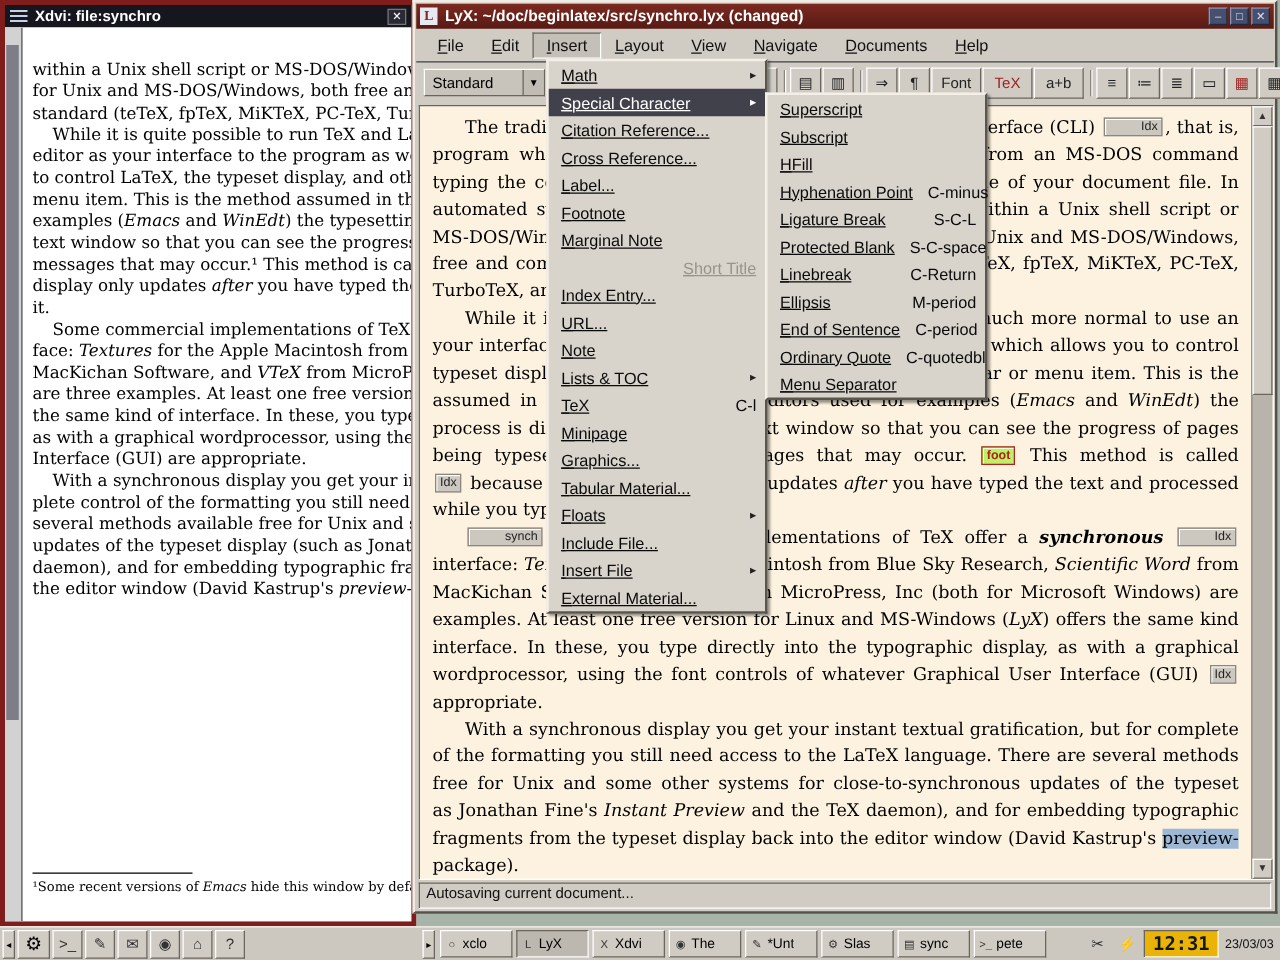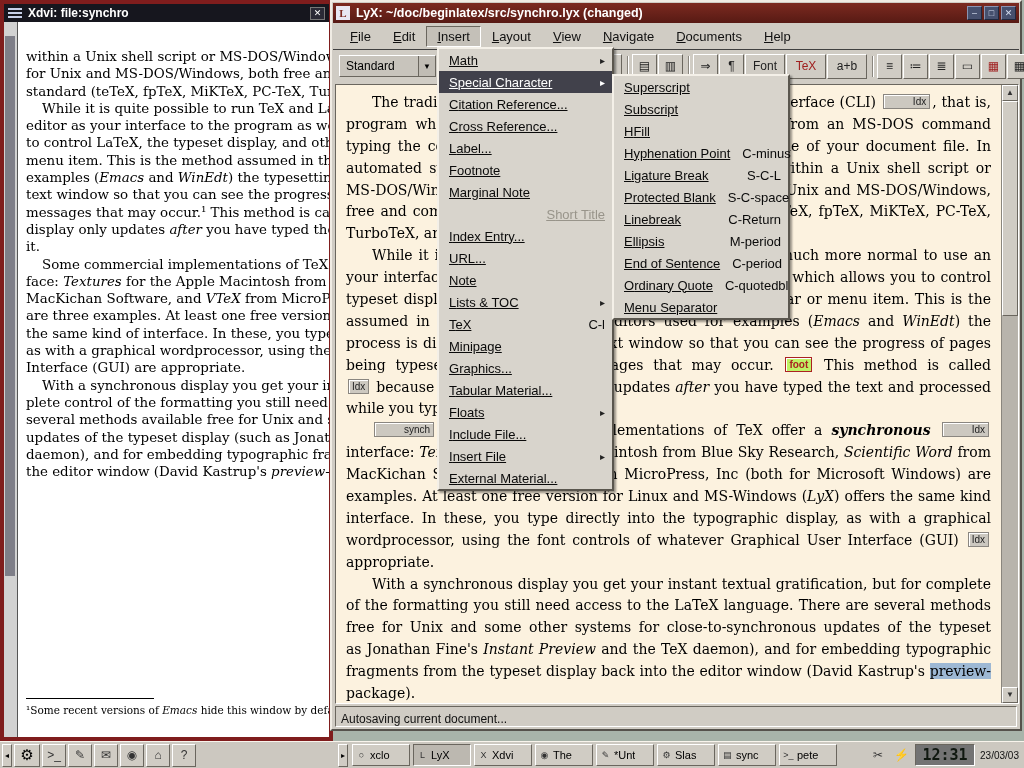--- a/index.html
+++ b/index.html
@@ -47,21 +47,21 @@
   .dline.last{text-align-last:left;}
   .seg-i{font-style:italic;}
   .seg-bi{font-style:italic;font-weight:bold;}
   .seg-sel{background:var(--selection);}
   .chip{display:inline-block;font:10px "Liberation Sans",sans-serif;line-height:13px;padding:0 3px;background:#ccc8c0;border:1px solid #8a8680;box-shadow:inset 1px 1px 0 #fff;color:#222;margin:0 2px;position:relative;top:-2px;}
   .chip-foot{background:#bef264;border-color:var(--chip-foot);color:var(--chip-foot);font-weight:bold;}
   .lyx-scrollbar{position:absolute;right:0;top:0;width:17px;bottom:0;background:#b8b4ac;border-left:1px solid #8a867e;box-sizing:border-box;}
   .sb-btn{position:absolute;left:0;right:0;top:0;height:16px;background:#d0ccc4;border:1px solid;border-color:#fff #6a665e #6a665e #fff;font-size:8px;text-align:center;line-height:14px;color:#333;box-sizing:border-box;}
   .sb-btn.bottom{top:auto;bottom:0;}
   .sb-thumb{position:absolute;left:0;right:0;top:16px;height:215px;background:#d0ccc4;border:1px solid;border-color:#fff #6a665e #6a665e #fff;box-sizing:border-box;}
-  .lyx-statusbar{position:absolute;left:3px;right:3px;top:704px;height:21px;border:1px solid;border-color:#6a665e #fff #fff #6a665e;font-size:12px;color:#111;display:flex;align-items:flex-end;padding-left:5px;box-sizing:border-box;}
+  .lyx-statusbar{position:absolute;left:3px;right:3px;top:704px;height:21px;border:1px solid;border-color:#6a665e #fff #fff #6a665e;font-size:12px;color:#111;display:flex;align-items:flex-start;padding-left:5px;box-sizing:border-box;}
 
   
   .menu{position:absolute;background:#d8d4cc;border:2px solid;border-color:#f4f0e8 #5a564e #5a564e #f4f0e8;box-shadow:2px 2px 2px rgba(0,0,0,.4);z-index:50;box-sizing:border-box;}
   #insert-menu{left:437px;top:47px;width:177px;}
   #spchar-menu{left:612px;top:74px;width:178px;z-index:51;}
   .menu-item{height:22px;display:flex;align-items:center;padding:0 7px 0 10px;font-size:13px;color:#0a0a0a;}
   .menu-item .label{white-space:nowrap;text-decoration:underline;}
   .menu-item .sc{margin-left:auto;padding-left:12px;white-space:nowrap;}
   .menu-item .arrow{margin-left:auto;font-size:10px;color:#222;}
   .menu-item.selected{background:var(--menu-highlight);color:#fff;}
@@ -74,21 +74,21 @@
   .panel-arrow{width:10px;height:23px;font-size:8px;display:flex;align-items:center;justify-content:center;background:#d0ccc4;border:1px solid;border-color:#fff #6a665e #6a665e #fff;box-sizing:border-box;padding:0;}
   .k-btn{width:26px;height:23px;background:#d0ccc4;border:1px solid;border-color:#fff #6a665e #6a665e #fff;font-size:15px;padding:0;box-sizing:border-box;}
   .tb-launcher{width:24px;height:23px;background:#d0ccc4;border:1px solid;border-color:#fff #6a665e #6a665e #fff;font-size:12px;padding:0;box-sizing:border-box;color:#333;}
   #tasks{display:flex;gap:3px;margin-left:150px;}
   .task{width:58px;height:22px;display:flex;align-items:center;gap:3px;padding:0 3px;background:#d0ccc4;border:1px solid;border-color:#fff #6a665e #6a665e #fff;font-size:11px;overflow:hidden;box-sizing:border-box;}
   .task.active{background:#bcb8b0;border-color:#6a665e #fff #fff #6a665e;}
   .task-ic{font-size:9px;width:11px;flex:0 0 auto;color:#333;overflow:hidden;}
   .task-lb{white-space:nowrap;overflow:hidden;}
   .tray{margin-left:auto;display:flex;gap:2px;align-items:center;}
   .tray-ic{width:22px;height:22px;font-size:12px;display:flex;align-items:center;justify-content:center;background:var(--panel-bg);border:0;color:#333;}
-  .clock{width:60px;height:22px;background:#737373;border:1px solid;border-color:#6a665e #fff #fff #6a665e;font:bold 15px "DejaVu Sans Mono",monospace;display:flex;align-items:center;justify-content:center;color:#101810;box-sizing:border-box;}
+  .clock{width:60px;height:22px;background:#eab308;border:1px solid;border-color:#6a665e #fff #fff #6a665e;font:bold 15px "DejaVu Sans Mono",monospace;display:flex;align-items:center;justify-content:center;color:#101810;box-sizing:border-box;}
   .date{font-size:10px;padding:0 3px;color:#111;white-space:nowrap;}
 </style>
 </head>
 <body>
 
 <div id="xdvi-window">
   <div class="xdvi-titlebar">
     <span class="xdvi-menu-icon"></span>
     <span class="xdvi-title">Xdvi:  file:synchro</span>
     <span id="xdvi-winbtns" style="display:flex;gap:2px;">

